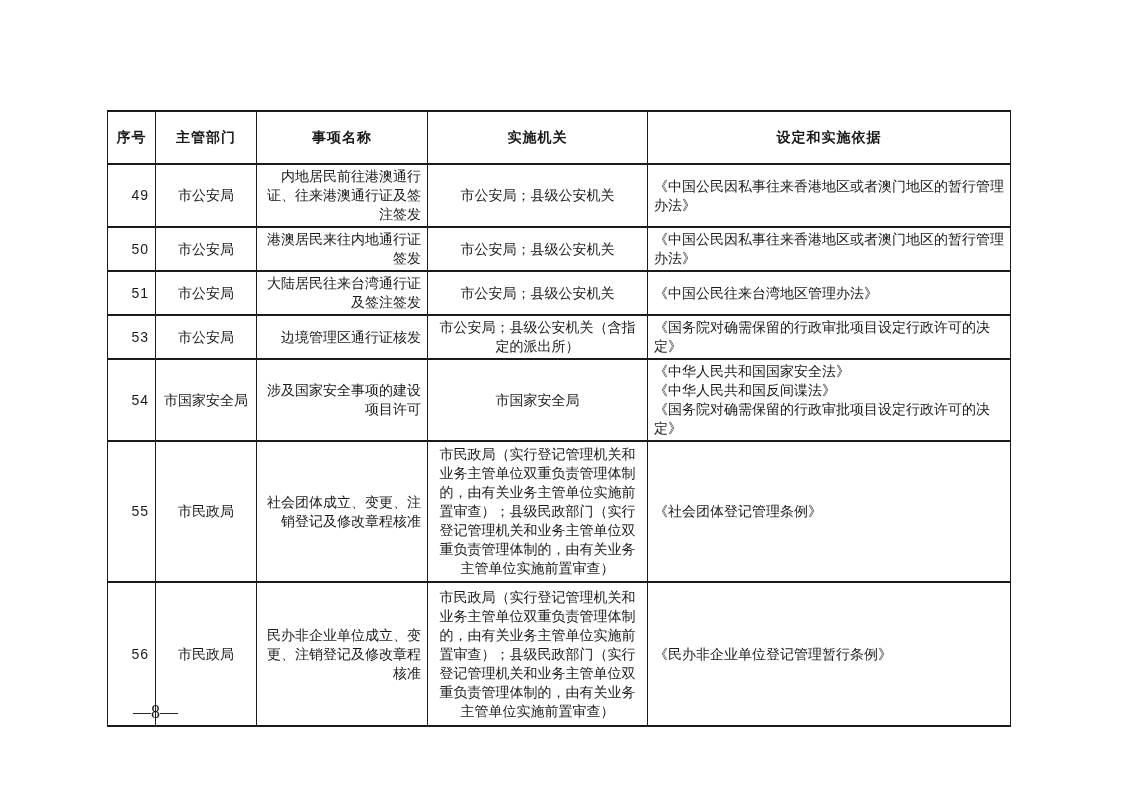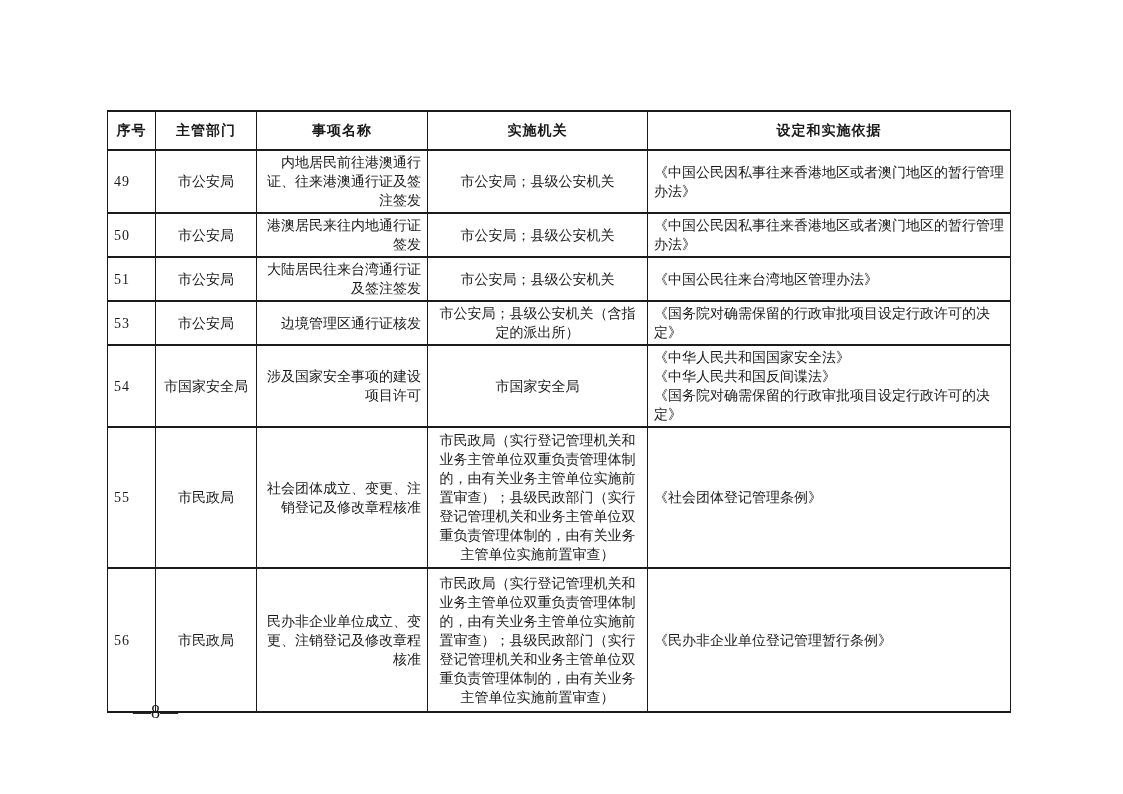--- a/index.html
+++ b/index.html
@@ -42,26 +42,26 @@
     vertical-align: middle;
     padding: 2px 6px;
     color: #1a1a1a;
   }
   table.approval-table th {
     font-family: "Liberation Sans", "DejaVu Sans", sans-serif;
     font-weight: bold;
     font-size: 14px;
     text-align: center;
     height: 25px;
-    padding: 6px 2px;
+    padding: 13px 2px;
     letter-spacing: 1px;
   }
   td.c-num {
-    text-align: left;
-    font-family: Liberation Serif, serif;
+    text-align: right;
+    font-family: Liberation Sans, sans-serif;
     letter-spacing: 1px;
   }
   td.c-dept {
     text-align: center;
   }
   td.c-name {
     text-align: right;
     padding-left: 9px;
     padding-right: 5px;
   }

